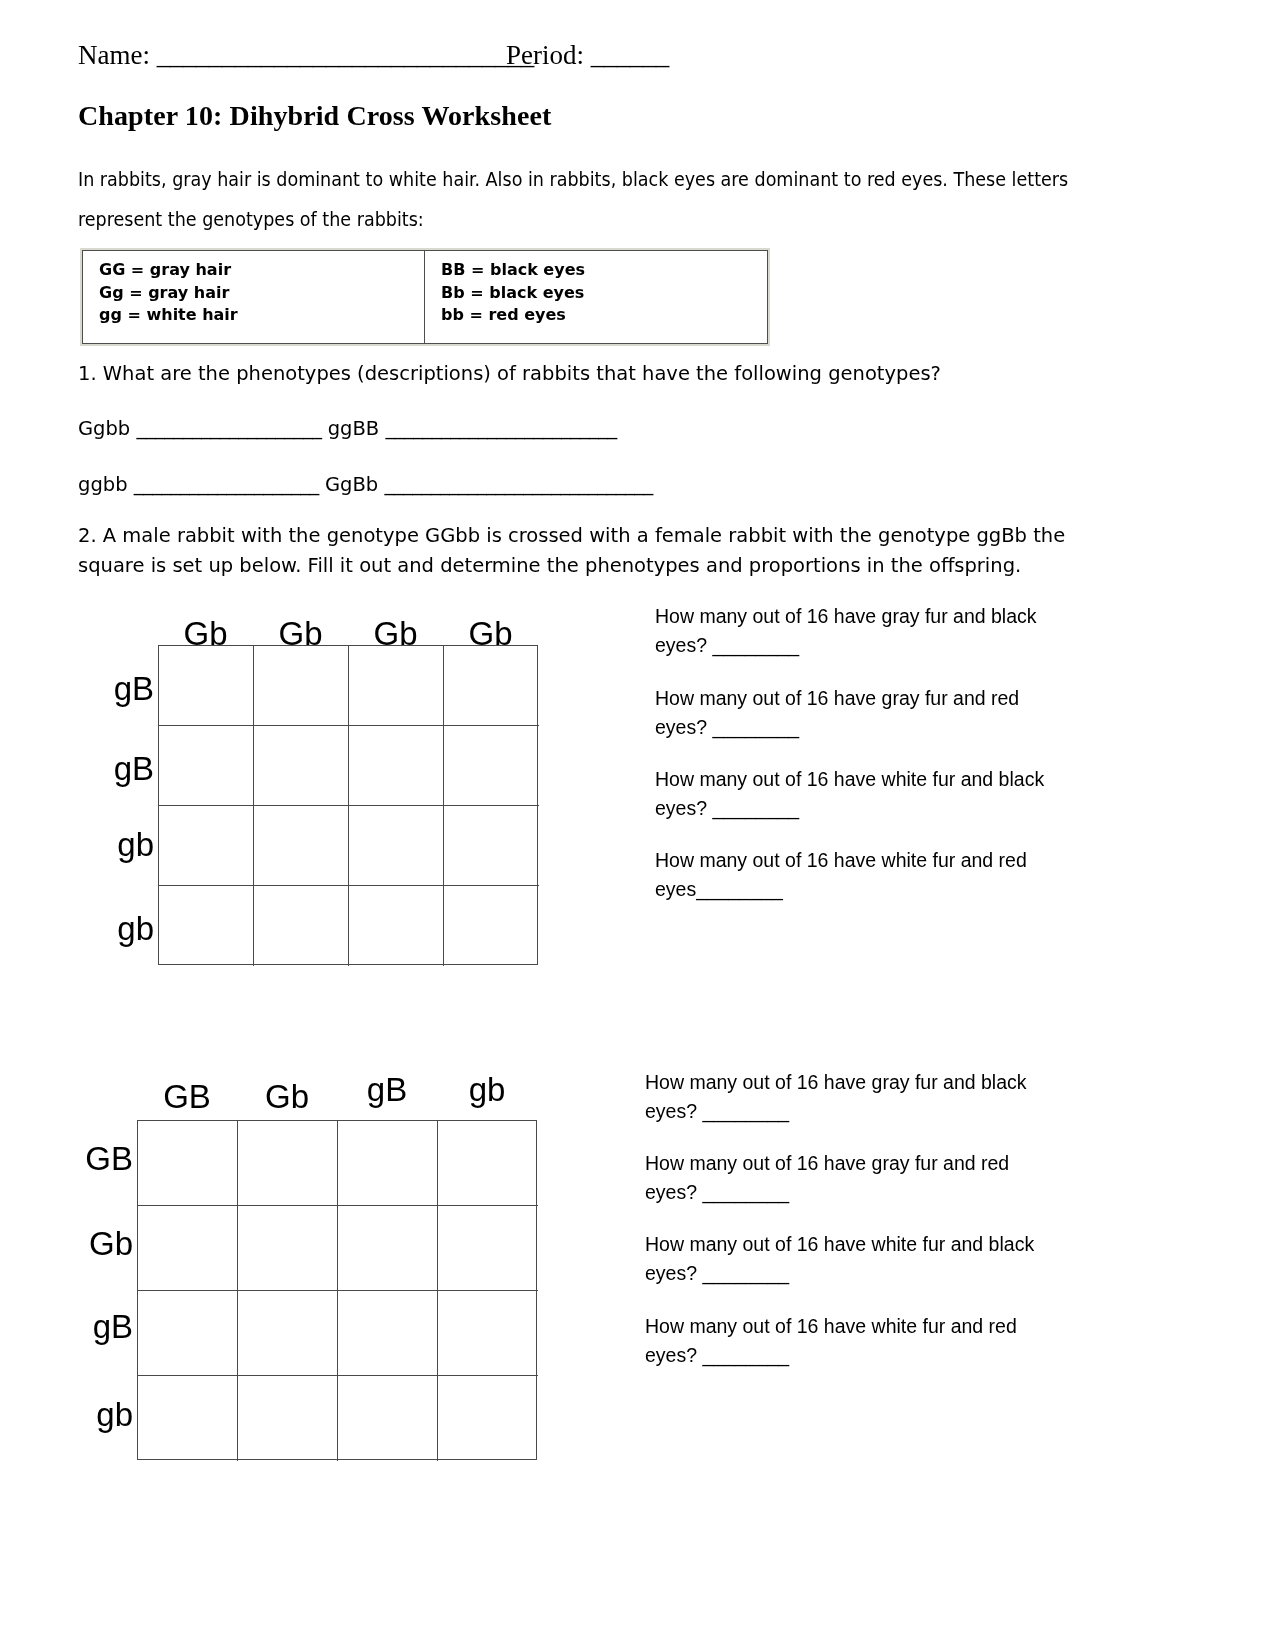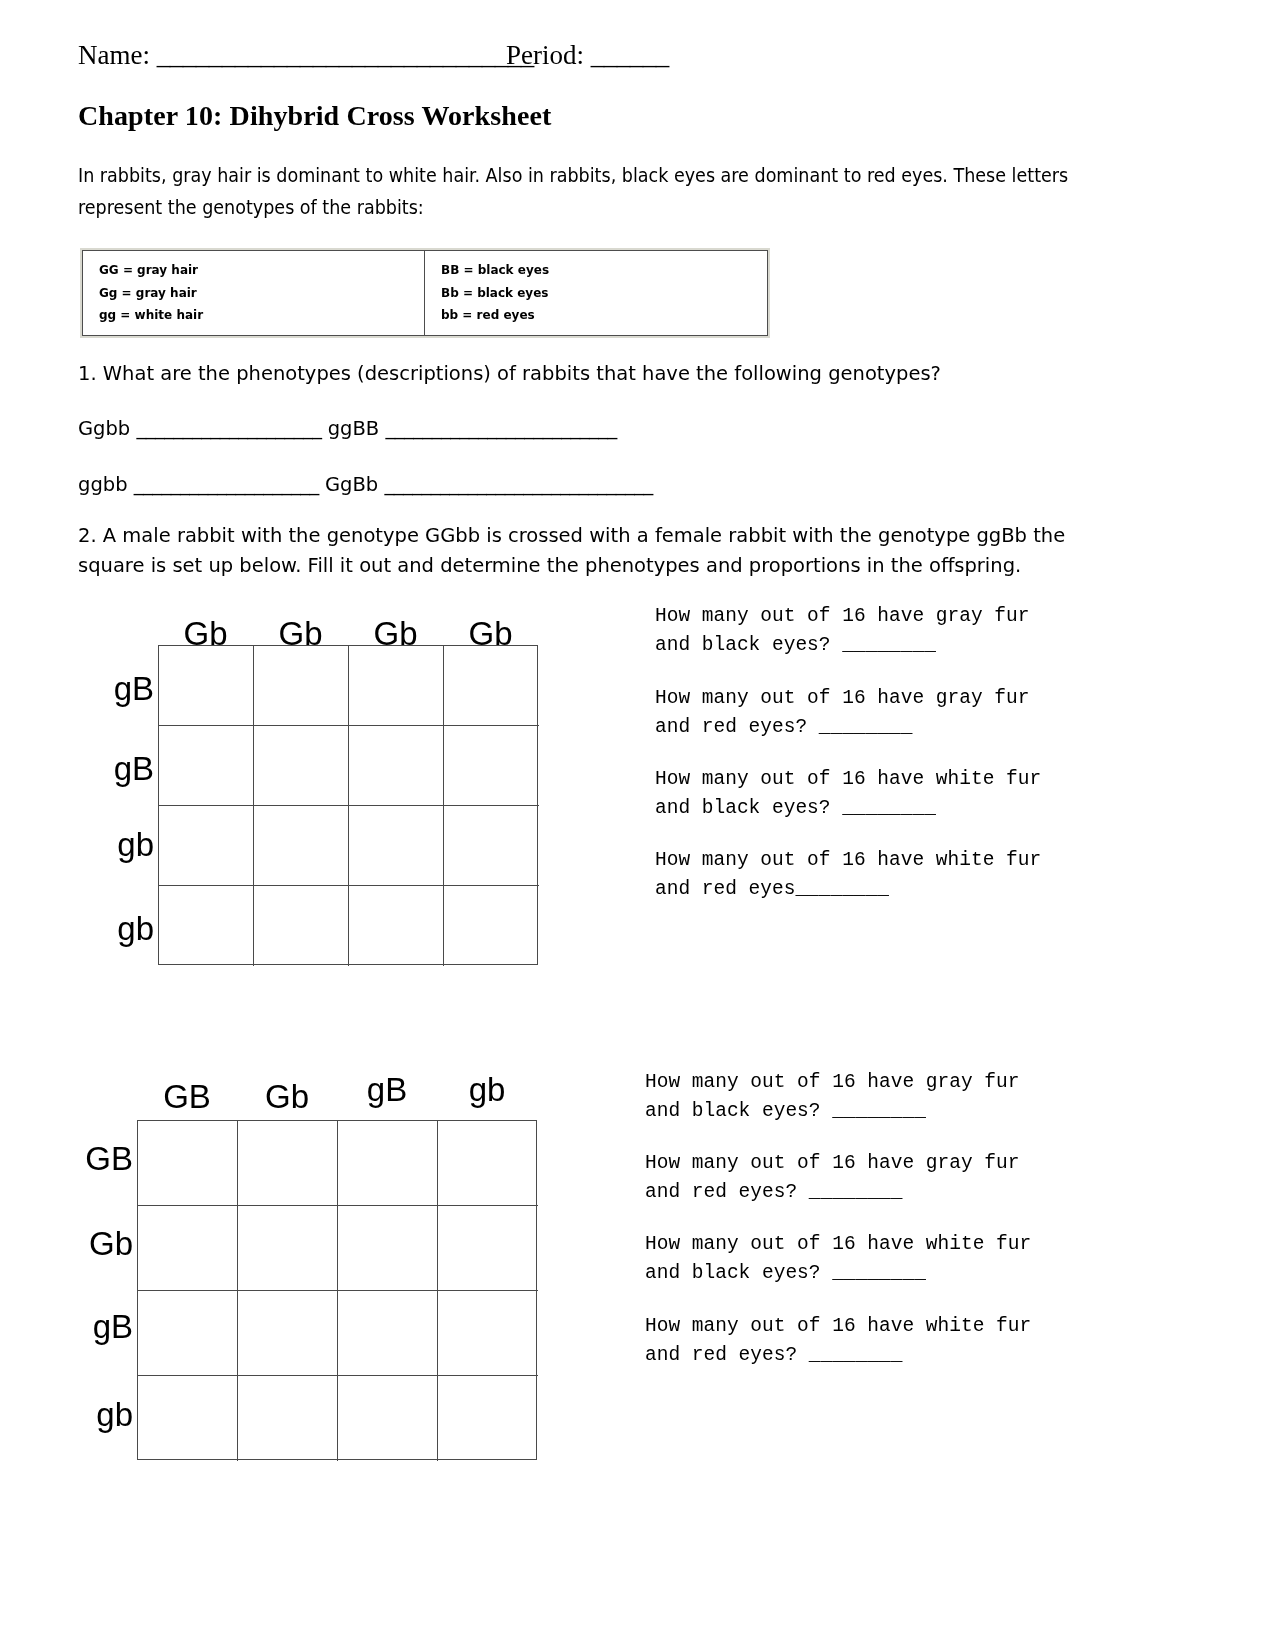--- a/index.html
+++ b/index.html
@@ -53,44 +53,44 @@
   }
 
   
   .intro {
     position: absolute;
     left: 78px;
     top: 160px;
     width: 1010px;
     font-family: "DejaVu Sans", sans-serif;
     font-size: 19.5px;
-    line-height: 32px;
+    line-height: 40px;
     font-stretch: condensed;
   }
 
   
   .key-table {
     position: absolute;
     left: 80px;
     top: 248px;
     width: 690px;
     border: 2px solid #d9d9d0;
     background: #ffffff;
     box-sizing: border-box;
   }
   .key-inner {
     border: 1px solid #4d4d4d;
     display: flex;
     box-sizing: border-box;
   }
   .key-col {
     box-sizing: border-box;
-    padding: 8px 0 8px 16px;
+    padding: 8px 0 16px 16px;
     font-family: "DejaVu Sans", sans-serif;
-    font-size: 12px;
+    font-size: 16px;
     font-weight: bold;
     line-height: 22.5px;
   }
   .key-col.left  { width: 50%; border-right: 1px solid #4d4d4d; }
   .key-col.right { width: 50%; }
   .key-line { white-space: nowrap; }
 
   
   .q-text {
     position: absolute;
@@ -132,21 +132,21 @@
     line-height: 33px;
     color: #000;
     white-space: nowrap;
   }
   .pn-col-label { text-align: center; }
   .pn-row-label { text-align: right; }
 
   
   .side-q {
     position: absolute;
-    font-family: Liberation Mono, monospace;
+    font-family: Liberation Sans, sans-serif;
     font-size: 19.5px;
     line-height: 29px;
     width: 400px;
   }
 
   
   #grid1 { left: 158px; top: 645px; width: 380px; height: 320px; }
   
   #grid2 { left: 137px; top: 1120px; width: 400px; height: 340px; }
 </style>

